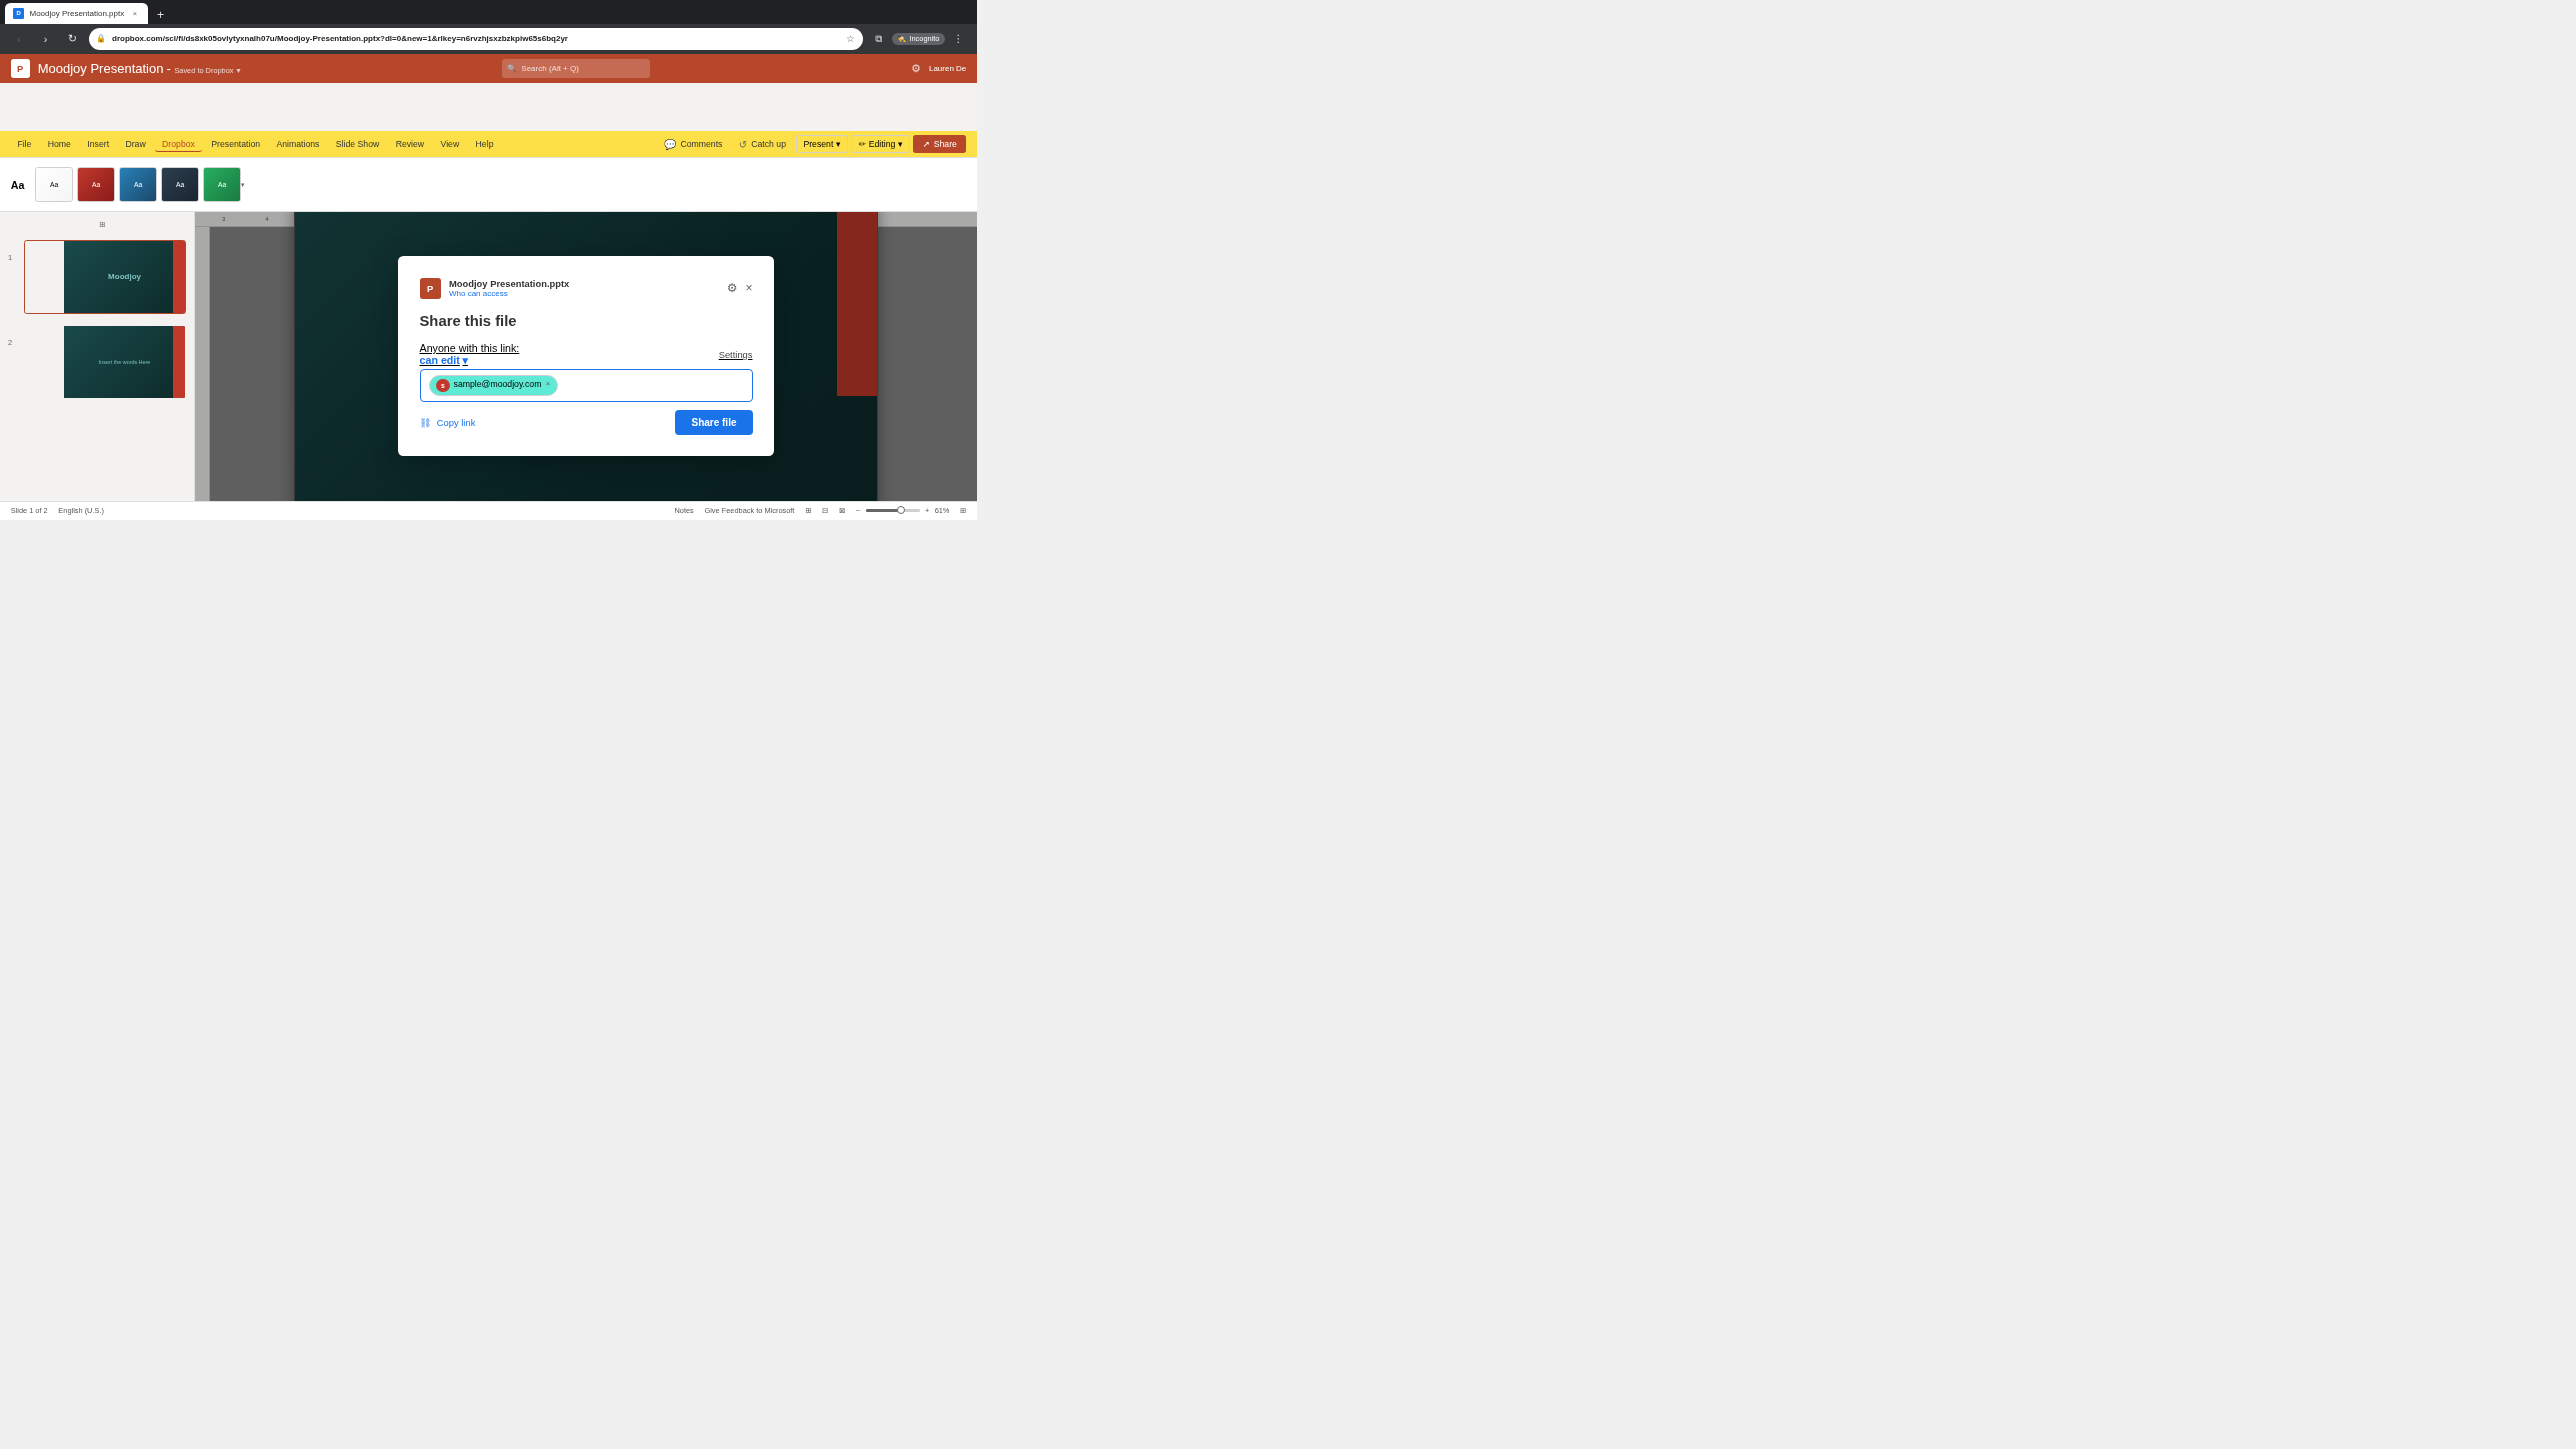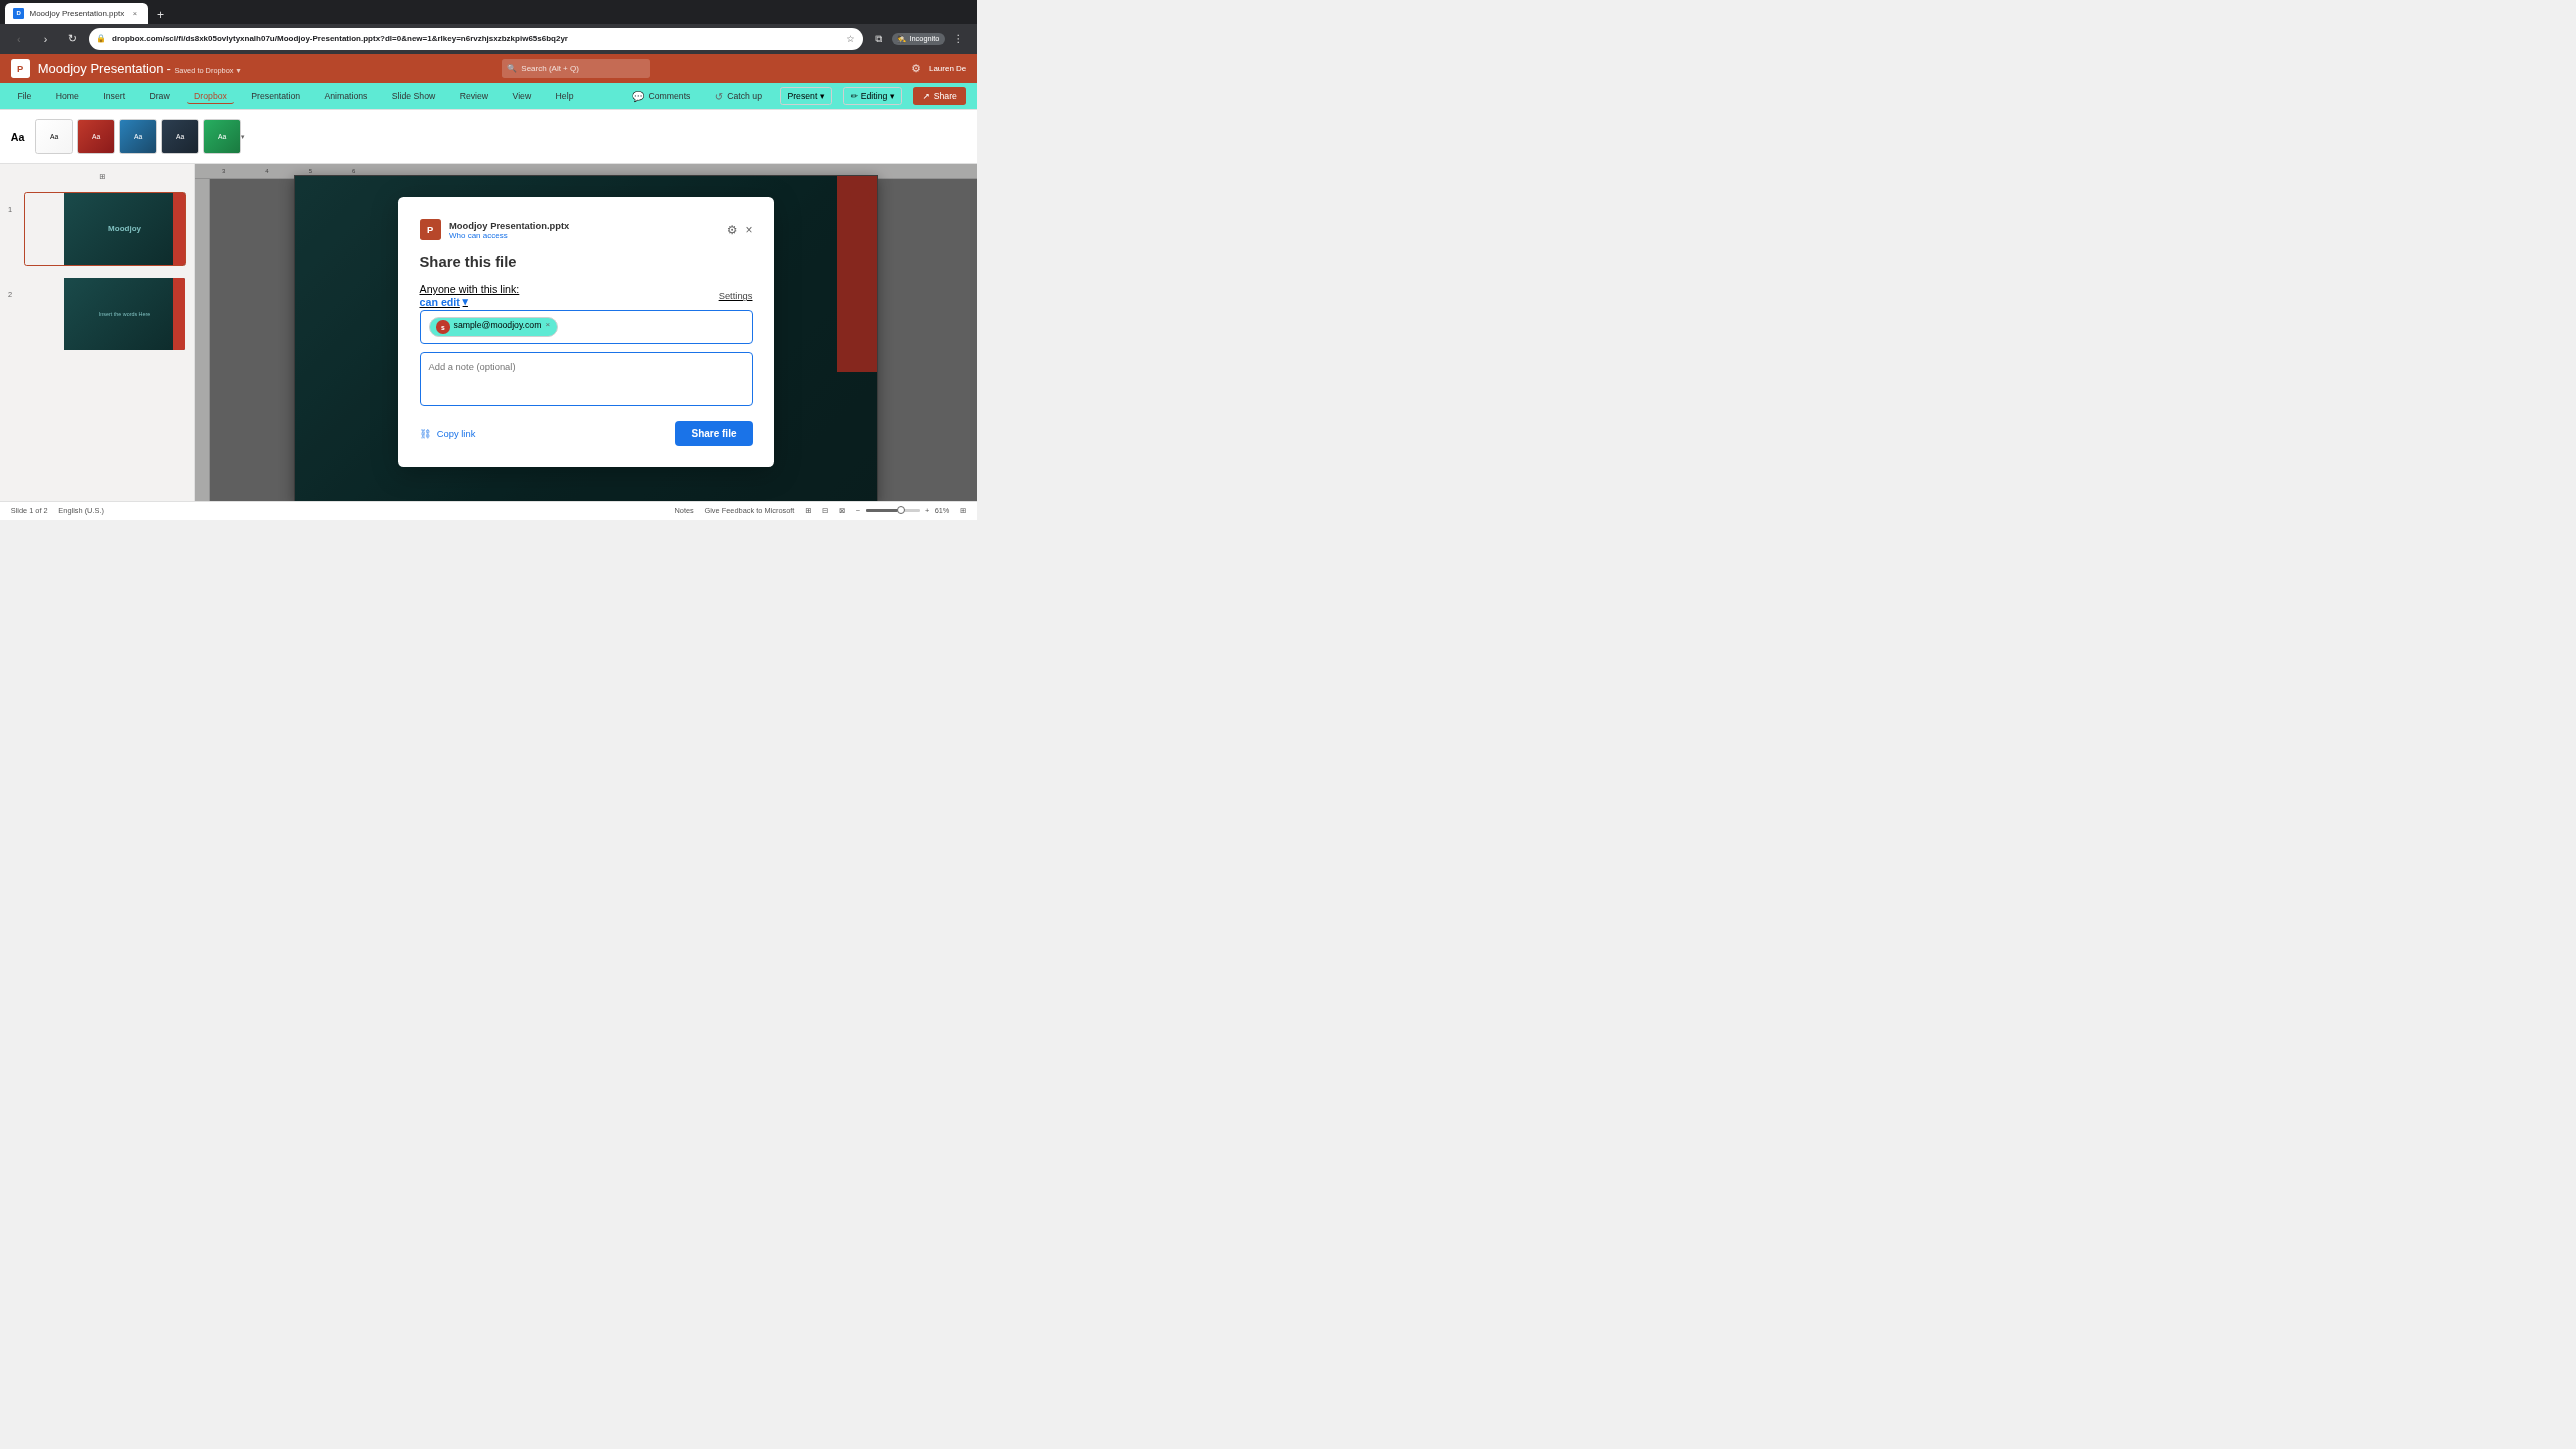--- a/index.html
+++ b/index.html
@@ -156,27 +156,28 @@
       font-size: 8px;
     }
     .ppt-user {
       font-size: 8px;
       color: white;
     }
     .ppt-settings-icon { font-size: 10.7px; color: rgba(255,255,255,0.8); cursor: pointer; }
 
     
     .ppt-menubar {
-      background: #5eead4;
+      background: #fde047;
       height: 27px;
       display: flex;
       align-items: center;
       padding: 0 10.7px;
-      gap: 11px;
+      gap: 3px;
       border-bottom: 0.7px solid #e0e0e0;
+      margin-top: 48px;
     }
     .menu-item {
       padding: 2.7px 6.7px;
       font-size: 8.7px;
       color: #333;
       cursor: pointer;
       border-radius: 2.7px;
     }
     .menu-item.active { border-bottom: 1.3px solid #b7472a; color: #b7472a; }
     .menu-spacer { flex: 1; }
@@ -737,21 +738,20 @@
           
           <div class="modal-recipient-row">
             <div class="recipient-chip">
               <div class="recipient-avatar">s</div>
               <span>sample@moodjoy.com</span>
               <span class="recipient-close">×</span>
             </div>
           </div>
 
           
-          <textarea class="modal-note" placeholder="Add a note (optional)" style=""></textarea>
 
           
           <div class="modal-footer">
             <div class="copy-link-btn">
               <span>⛓</span>
               <span>Copy link</span>
             </div>
             <button class="share-file-btn">Share file</button>
           </div>
 

